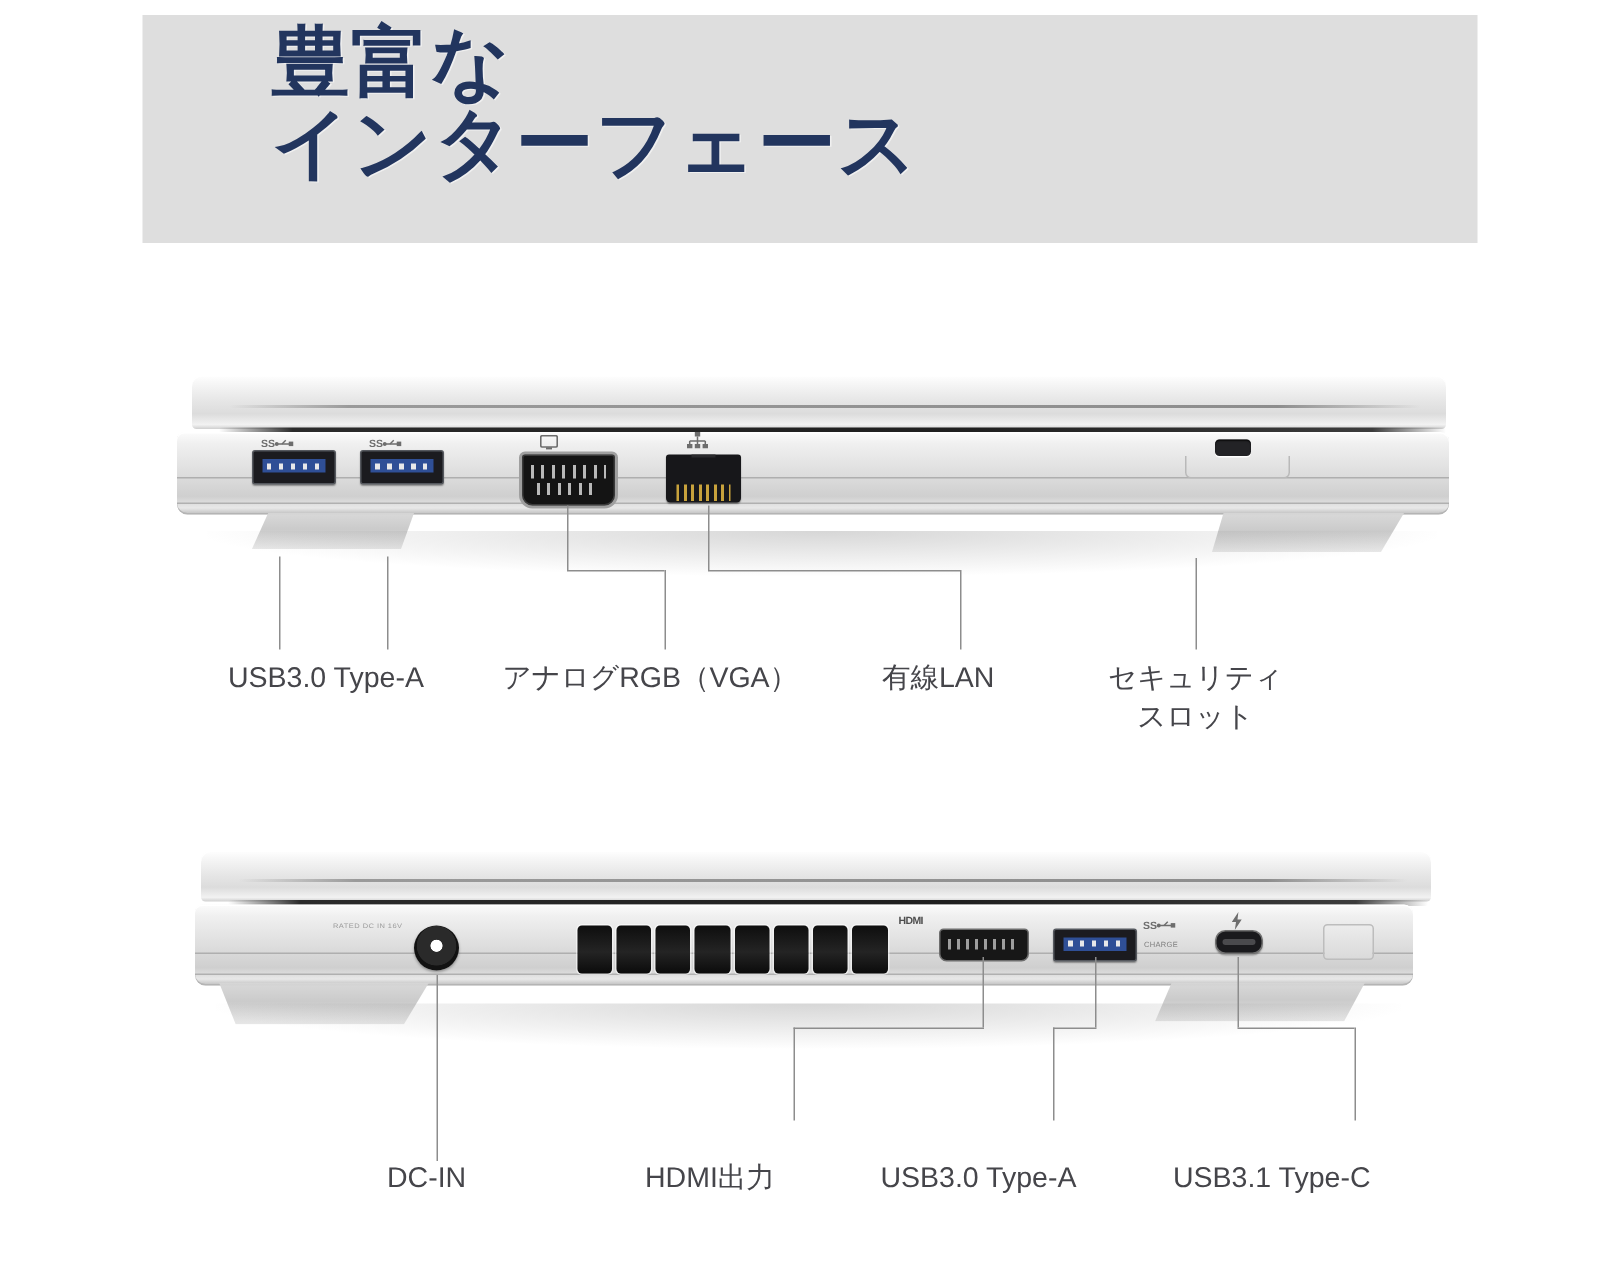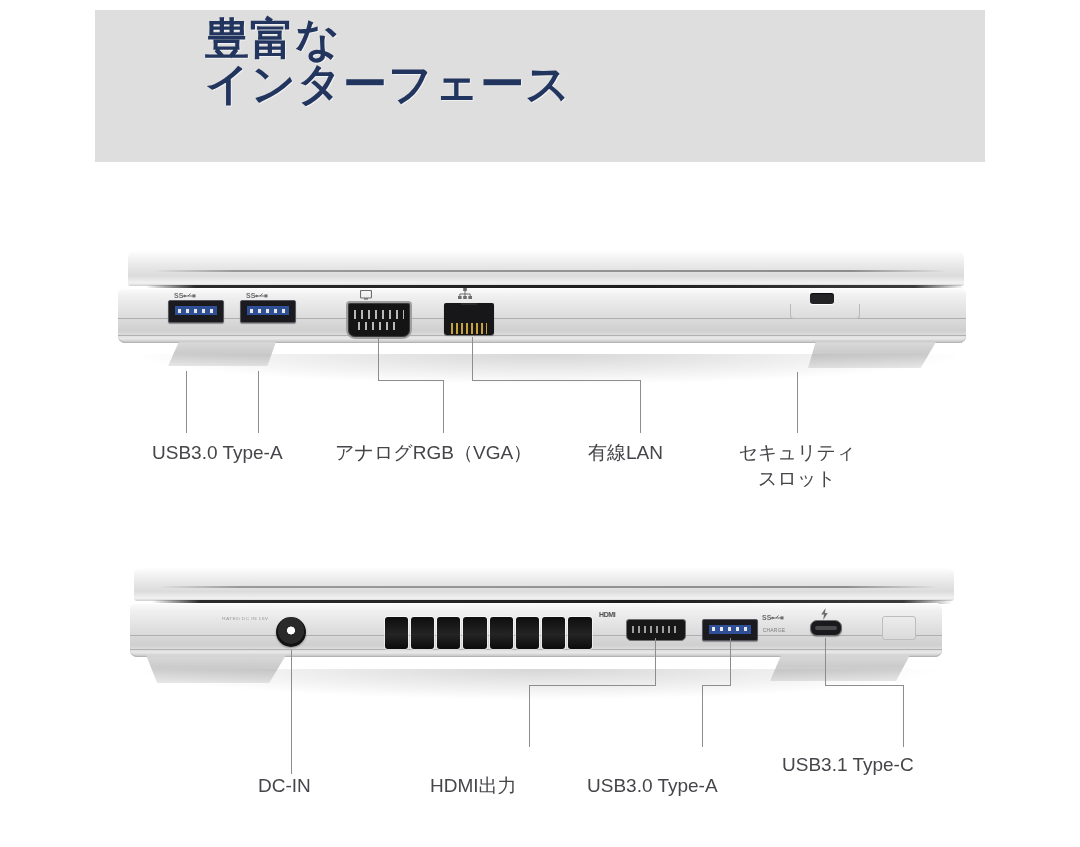--- a/index.html
+++ b/index.html
@@ -21,26 +21,26 @@
   .banner {
     position: absolute;
     left: 95px;
     top: 10px;
     width: 890px;
     height: 152px;
     background: #dedede;
   }
   .banner-title {
     position: absolute;
-    left: 205px;
+    left: 181px;
     top: 16px;
     width: 790px;
     color: #22355e;
     font-weight: bold;
-    font-size: 44px;
+    font-size: 52px;
     line-height: 1.03;
     letter-spacing: 1px;
     white-space: pre-line;
     text-shadow: 1px 1px 0 rgba(255,255,255,0.55);
   }
 
   
   .laptop { position: absolute; }
 
   
@@ -447,13 +447,13 @@
 <div class="lead lead-h" style="left:702px; top:685px; width:29px;"></div>
 <div class="lead lead-v" style="left:702px; top:685px; height:62px;"></div>
 
 <div class="lead lead-v" style="left:825px; top:638px; height:47px;"></div>
 <div class="lead lead-h" style="left:825px; top:685px; width:78px;"></div>
 <div class="lead lead-v" style="left:903px; top:685px; height:62px;"></div>
 
 <div class="callout-label" style="left:258px; top:773px;">DC-IN</div>
 <div class="callout-label" style="left:430px; top:773px;">HDMI出力</div>
 <div class="callout-label" style="left:587px; top:773px;">USB3.0 Type-A</div>
-<div class="callout-label" style="left:782px; top:752px;">USB3.1 Type-C</div>
+<div class="callout-label" style="left:782px; top:773px;">USB3.1 Type-C</div>
 
 </body></html>

